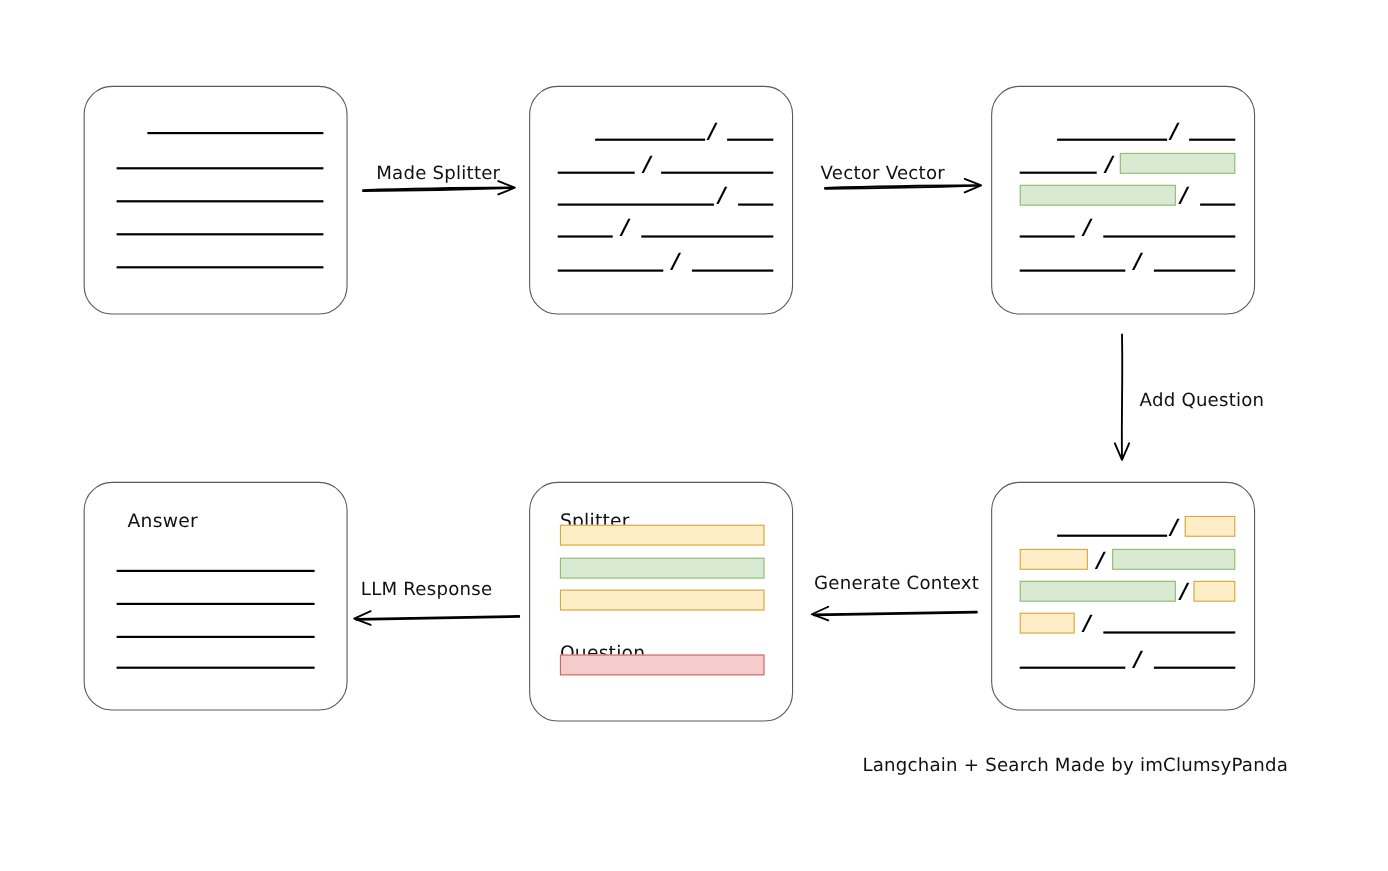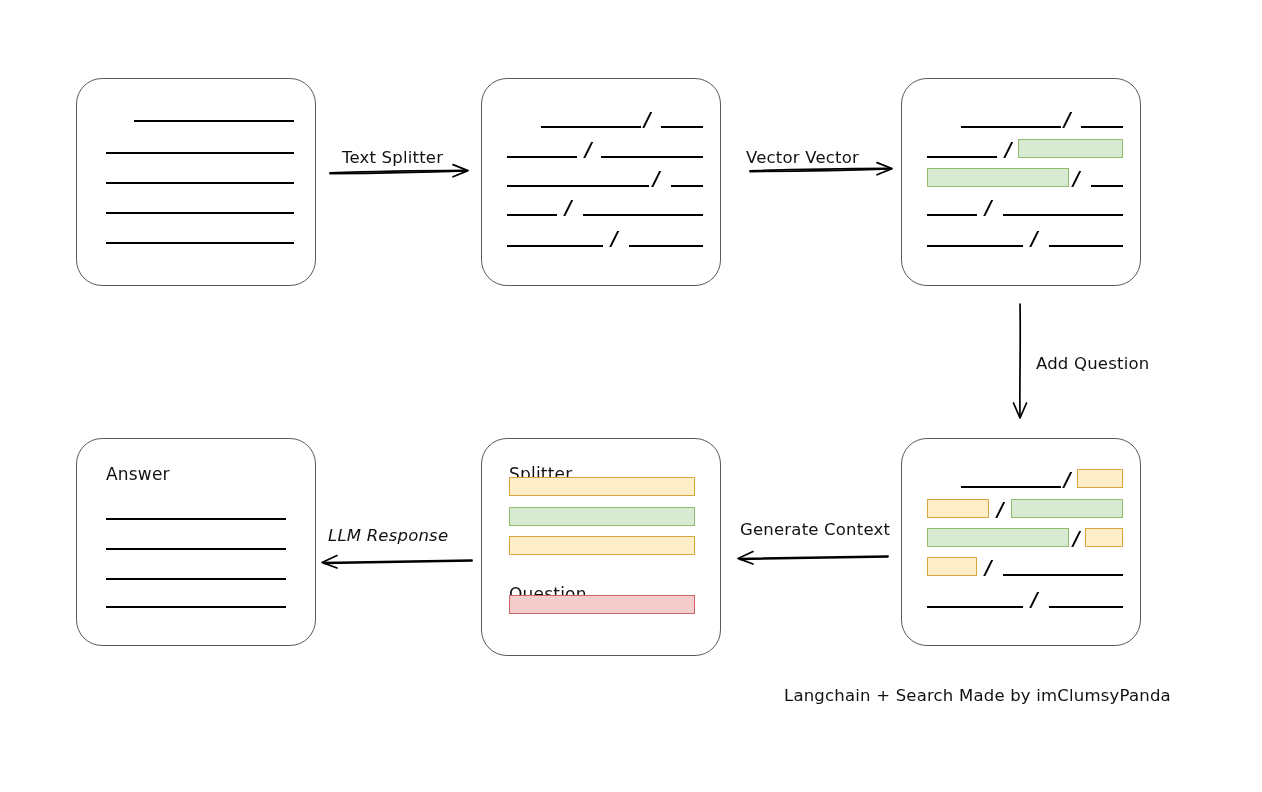--- a/index.html
+++ b/index.html
@@ -149,35 +149,35 @@
       <div class="slash" style="left: 1031px; top: 590px;">/</div>
       <div class="rule" style="left: 1049px; top: 606px; width: 74px;"></div>
       <div class="card" style="left: 481px; top: 438px; width: 240px; height: 218px;"></div>
       <div class="card-label" style="left: 509px; top: 464px;">Splitter</div>
       <div class="card-label" style="left: 509px; top: 584px;">Question</div>
       <div class="chunk yellow" style="left: 509px; top: 477px; width: 186px; height: 19px;"></div>
       <div class="chunk green" style="left: 509px; top: 507px; width: 186px; height: 19px;"></div>
       <div class="chunk yellow" style="left: 509px; top: 536px; width: 186px; height: 19px;"></div>
       <div class="chunk red" style="left: 509px; top: 595px; width: 186px; height: 19px;"></div>
       <div class="card" style="left: 76px; top: 438px; width: 240px; height: 208px;"></div>
-      <div class="card-label" style="left: 106px; top: 464px;">Answer</div>
+      <div class="card-label" style="left: 116px; top: 464px;">Answer</div>
       <div class="rule" style="left: 106px; top: 518px; width: 180px;"></div>
       <div class="rule" style="left: 106px; top: 548px; width: 180px;"></div>
       <div class="rule" style="left: 106px; top: 578px; width: 180px;"></div>
       <div class="rule" style="left: 106px; top: 606px; width: 180px;"></div>
     </div>
   <div id="edges-layer">
       <div class="edge" style="left: 330px; top: 161px;">
         <svg width="140" height="22" viewBox="0 0 140 22">
           <path d="M0,11.8 C47.599999999999994,10.2 97.92,9.6 136,9.4" stroke="#000000" stroke-width="1.7" fill="none" stroke-linecap="round" stroke-linejoin="round"></path>
           <path d="M0,12.6 C54.400000000000006,12.2 102,11.0 136,9.8" stroke="#000000" stroke-width="1.7" fill="none" stroke-linecap="round" stroke-linejoin="round"></path>
           <path d="M123,3.6 L138,9.6 L123,15.8" stroke="#000000" stroke-width="1.7" fill="none" stroke-linecap="round" stroke-linejoin="round"></path>
         </svg>
       </div>
-      <div class="edge-label" style="left: 342px; top: 148px;">Text Splitter</div>
+      <div class="edge-label" style="left: 342px; top: 148px;">Made Splitter</div>
       <div class="edge" style="left: 750px; top: 159px;">
         <svg width="144" height="22" viewBox="0 0 144 22">
           <path d="M0,11.8 C49,10.2 100.8,9.6 140,9.4" stroke="#000000" stroke-width="1.7" fill="none" stroke-linecap="round" stroke-linejoin="round"></path>
           <path d="M0,12.6 C56,12.2 105,11.0 140,9.8" stroke="#000000" stroke-width="1.7" fill="none" stroke-linecap="round" stroke-linejoin="round"></path>
           <path d="M127,3.6 L142,9.6 L127,15.8" stroke="#000000" stroke-width="1.7" fill="none" stroke-linecap="round" stroke-linejoin="round"></path>
         </svg>
       </div>
       <div class="edge-label" style="left: 746px; top: 148px;">Vector Vector</div>
       <div class="edge" style="left: 1010px; top: 304px;">
         <svg width="22" height="116" viewBox="0 0 22 116">
@@ -194,16 +194,16 @@
         </svg>
       </div>
       <div class="edge-label" style="left: 740px; top: 520px;">Generate Context</div>
       <div class="edge" style="left: 324px; top: 551px;">
         <svg width="152" height="22" viewBox="0 0 152 22">
           <path d="M148,9.0 C96.2,9.8 44.4,11.0 0,11.6" stroke="#000000" stroke-width="1.7" fill="none" stroke-linecap="round" stroke-linejoin="round"></path>
           <path d="M148,9.8 C88.8,11.0 41.440000000000005,12.0 0,12.4" stroke="#000000" stroke-width="1.7" fill="none" stroke-linecap="round" stroke-linejoin="round"></path>
           <path d="M13,4.6 L-2,11.4 L13,17.0" stroke="#000000" stroke-width="1.7" fill="none" stroke-linecap="round" stroke-linejoin="round"></path>
         </svg>
       </div>
-      <div class="edge-label" style="left: 328px; top: 526px; font-style: italic;">LLM Response</div>
+      <div class="edge-label" style="left: 328px; top: 526px;">LLM Response</div>
     </div>
   <div class="footer" id="footer-credit" style="left: 784px; top: 686px;">Langchain + Search Made by imClumsyPanda</div>
 </div>
 
 </body></html>

